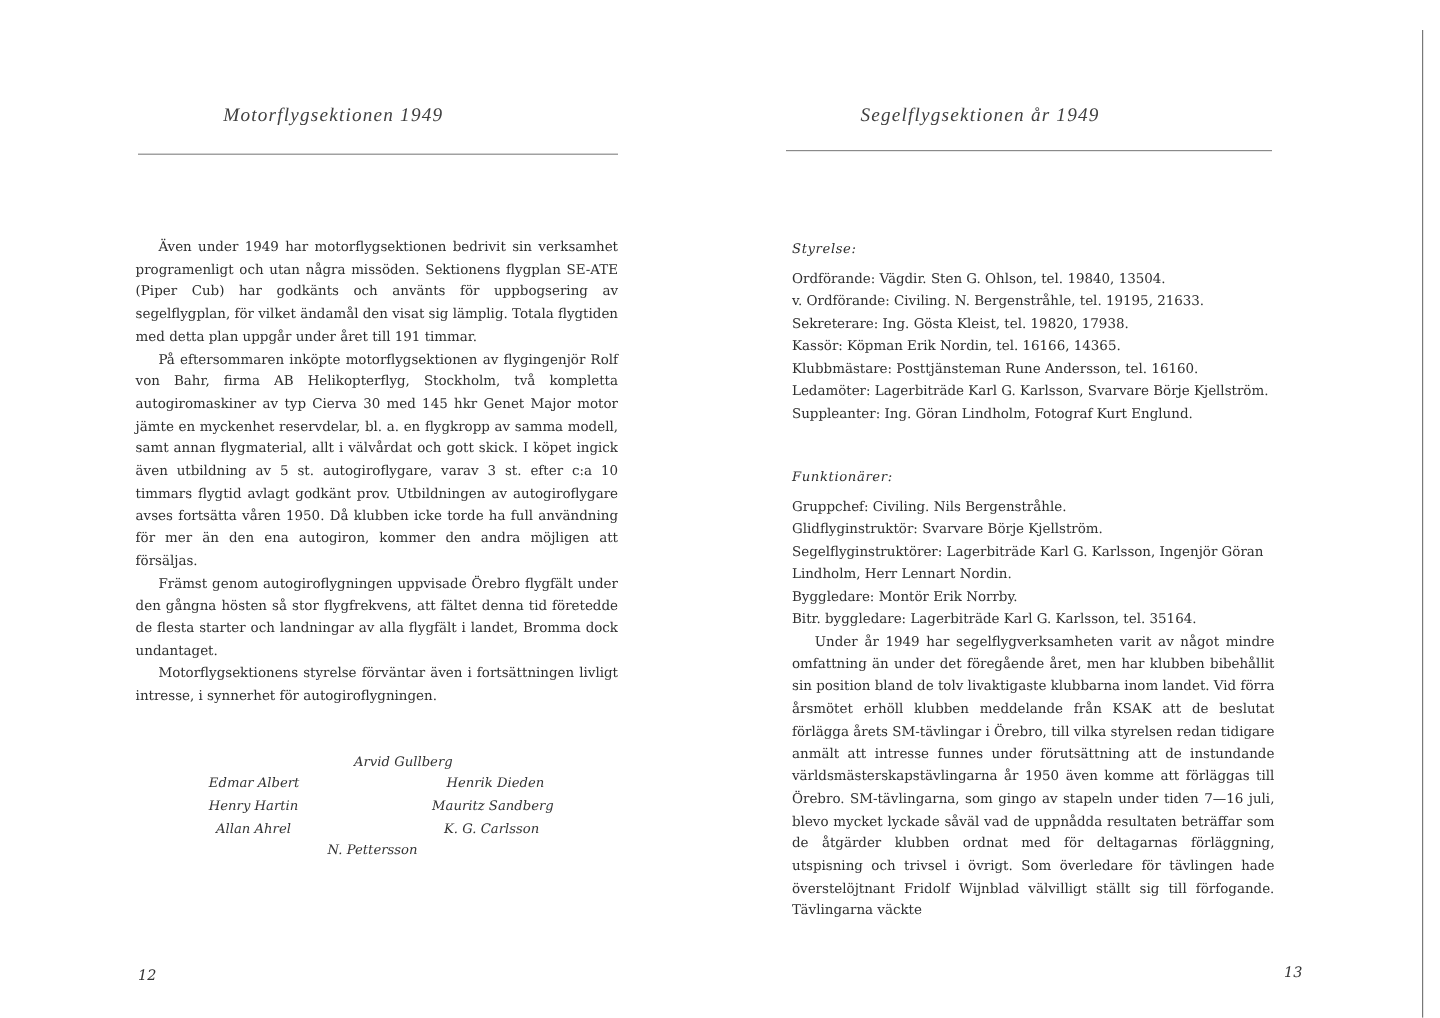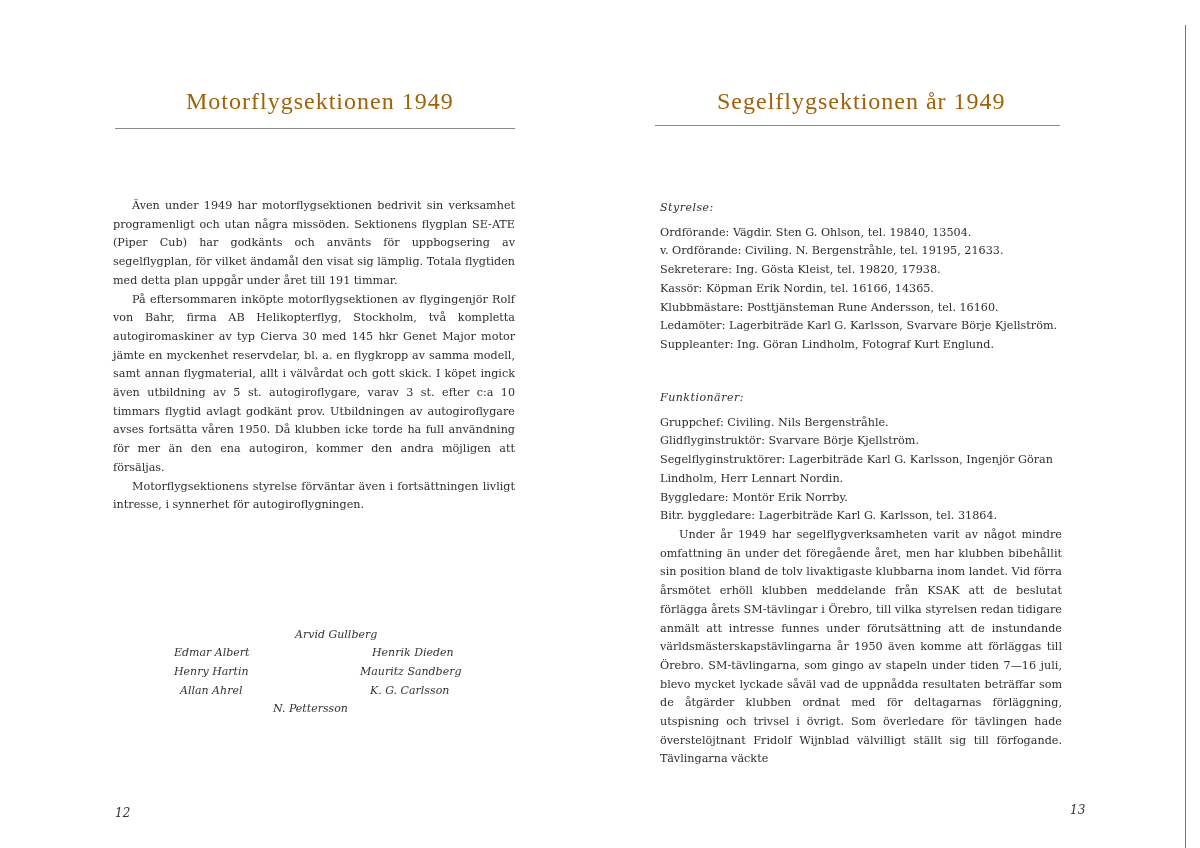--- a/index.html
+++ b/index.html
@@ -4,22 +4,22 @@
 <style>
   html, body { margin:0; padding:0; }
   body {
     width:1200px; height:848px; background:#ffffff; position:relative; overflow:hidden;
     font-family:"DejaVu Serif", serif; color:#2a2a2a;
   }
   .page { position:absolute; top:0; height:848px; }
   .left-page { left:0; width:600px; }
   .right-page { left:600px; width:600px; }
   .title {
-    position:absolute; font-family:"Liberation Serif", serif; 
-    font-size:24px; letter-spacing:1px; color:#a16207; white-space:nowrap;
+    position:absolute; font-family:"Liberation Serif", serif; font-style:italic;
+    font-size:16px; letter-spacing:1px; color:#404040; white-space:nowrap;
   }
   .rule { position:absolute; height:1px; background:#8a8a8a; }
   .body-text {
     position:absolute; font-family:"DejaVu Serif", serif; font-size:11.2px;
     line-height:18.7px; text-align:justify; color:#2e2e2e;
   }
   .body-text p { margin:0; text-indent:19px; }
   .sig { position:absolute; font-family:"DejaVu Serif", serif; font-style:italic; font-size:11px; color:#333; white-space:nowrap; }
   .page-num { position:absolute; font-family:"DejaVu Serif", serif; font-size:12px; color:#333;font-style:italic; }
   .section-label { font-style:italic; font-size:11px; letter-spacing:0.5px; margin:0; text-indent:0 !important; }
@@ -29,20 +29,21 @@
 </head>
 <body>
 
 <div class="page left-page">
   <div class="title" style="left:186px; top:88px;">Motorflygsektionen 1949</div>
   <div class="rule" style="left:115px; top:128px; width:400px;"></div>
 
   <div class="body-text" style="left:113px; top:197px; width:402px;">
     <p>Även under 1949 har motorflygsektionen bedrivit sin verksamhet programenligt och utan några missöden. Sektionens flygplan SE-ATE (Piper Cub) har godkänts och använts för uppbogsering av segelflygplan, för vilket ändamål den visat sig lämplig. Totala flygtiden med detta plan uppgår under året till 191 timmar.</p>
     <p>På eftersommaren inköpte motorflygsektionen av flygingenjör Rolf von Bahr, firma AB Helikopterflyg, Stockholm, två kompletta autogiromaskiner av typ Cierva 30 med 145 hkr Genet Major motor jämte en myckenhet reservdelar, bl. a. en flygkropp av samma modell, samt annan flygmaterial, allt i välvårdat och gott skick. I köpet ingick även utbildning av 5 st. autogiroflygare, varav 3 st. efter c:a 10 timmars flygtid avlagt godkänt prov. Utbildningen av autogiroflygare avses fortsätta våren 1950. Då klubben icke torde ha full användning för mer än den ena autogiron, kommer den andra möjligen att försäljas.</p>
+    <p>Främst genom autogiroflygningen uppvisade Örebro flygfält under den gångna hösten så stor flygfrekvens, att fältet denna tid företedde de flesta starter och landningar av alla flygfält i landet, Bromma dock undantaget.</p>
     <p>Motorflygsektionens styrelse förväntar även i fortsättningen livligt intresse, i synnerhet för autogiroflygningen.</p>
   </div>
 
   <div class="sig" style="left:259px; top:628px;margin-left:36px;">Arvid Gullberg</div>
   <div class="sig" style="left:174px; top:646px;">Edmar Albert</div>
   <div class="sig" style="left:174px; top:665px;">Henry Hartin</div>
   <div class="sig" style="left:180px; top:684px;">Allan Ahrel</div>
   <div class="sig" style="left:372px; top:646px;text-align:center;">Henrik Dieden</div>
   <div class="sig" style="left:360px; top:665px;">Mauritz Sandberg</div>
   <div class="sig" style="left:370px; top:684px;">K. G. Carlsson</div>
@@ -67,21 +68,21 @@
     <p class="list-line">Suppleanter: Ing. Göran Lindholm, Fotograf Kurt Englund.</p>
   </div>
 
   <div class="body-text" style="left:60px; top:389px; width:402px;">
     <p class="section-label">Funktionärer:</p>
     <div style="height:6px"></div>
     <p class="list-line">Gruppchef: Civiling. Nils Bergenstråhle.</p>
     <p class="list-line">Glidflyginstruktör: Svarvare Börje Kjellström.</p>
     <p class="list-line">Segelflyginstruktörer: Lagerbiträde Karl G. Karlsson, Ingenjör Göran Lindholm, Herr Lennart Nordin.</p>
     <p class="list-line">Byggledare: Montör Erik Norrby.</p>
-    <p class="list-line">Bitr. byggledare: Lagerbiträde Karl G. Karlsson, tel. 31864.</p>
+    <p class="list-line">Bitr. byggledare: Lagerbiträde Karl G. Karlsson, tel. 35164.</p>
   </div>
 
   <div class="body-text" style="left:60px; top:526px; width:402px;">
     <p>Under år 1949 har segelflygverksamheten varit av något mindre omfattning än under det föregående året, men har klubben bibehållit sin position bland de tolv livaktigaste klubbarna inom landet. Vid förra årsmötet erhöll klubben meddelande från KSAK att de beslutat förlägga årets SM-tävlingar i Örebro, till vilka styrelsen redan tidigare anmält att intresse funnes under förutsättning att de instundande världsmästerskapstävlingarna år 1950 även komme att förläggas till Örebro. SM-tävlingarna, som gingo av stapeln under tiden 7—16 juli, blevo mycket lyckade såväl vad de uppnådda resultaten beträffar som de åtgärder klubben ordnat med för deltagarnas förläggning, utspisning och trivsel i övrigt. Som överledare för tävlingen hade överstelöjtnant Fridolf Wijnblad välvilligt ställt sig till förfogande. Tävlingarna väckte</p>
   </div>
 
   <div class="page-num" style="left:470px; top:803px;">13</div>
 </div>
 
 <div class="border-line"></div>

